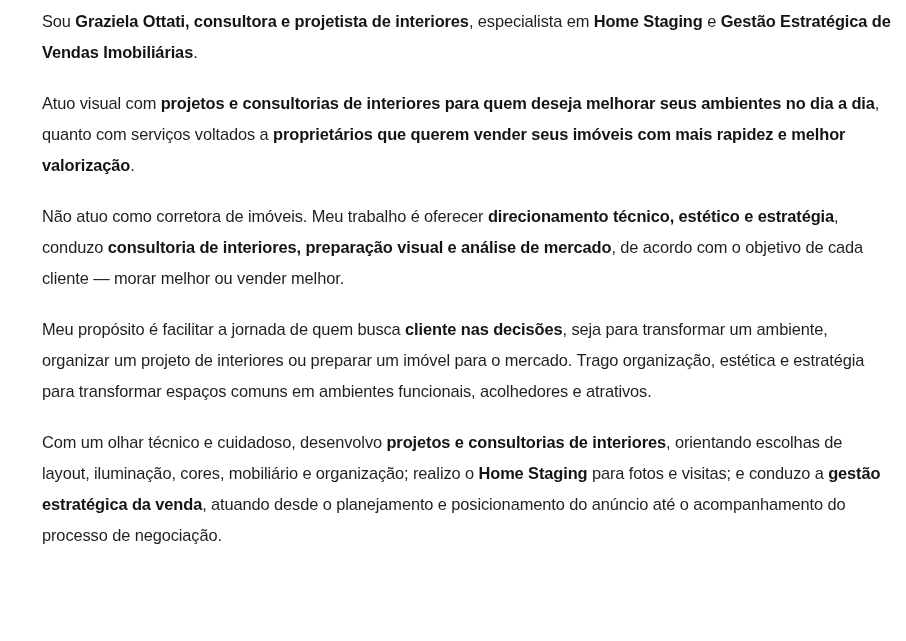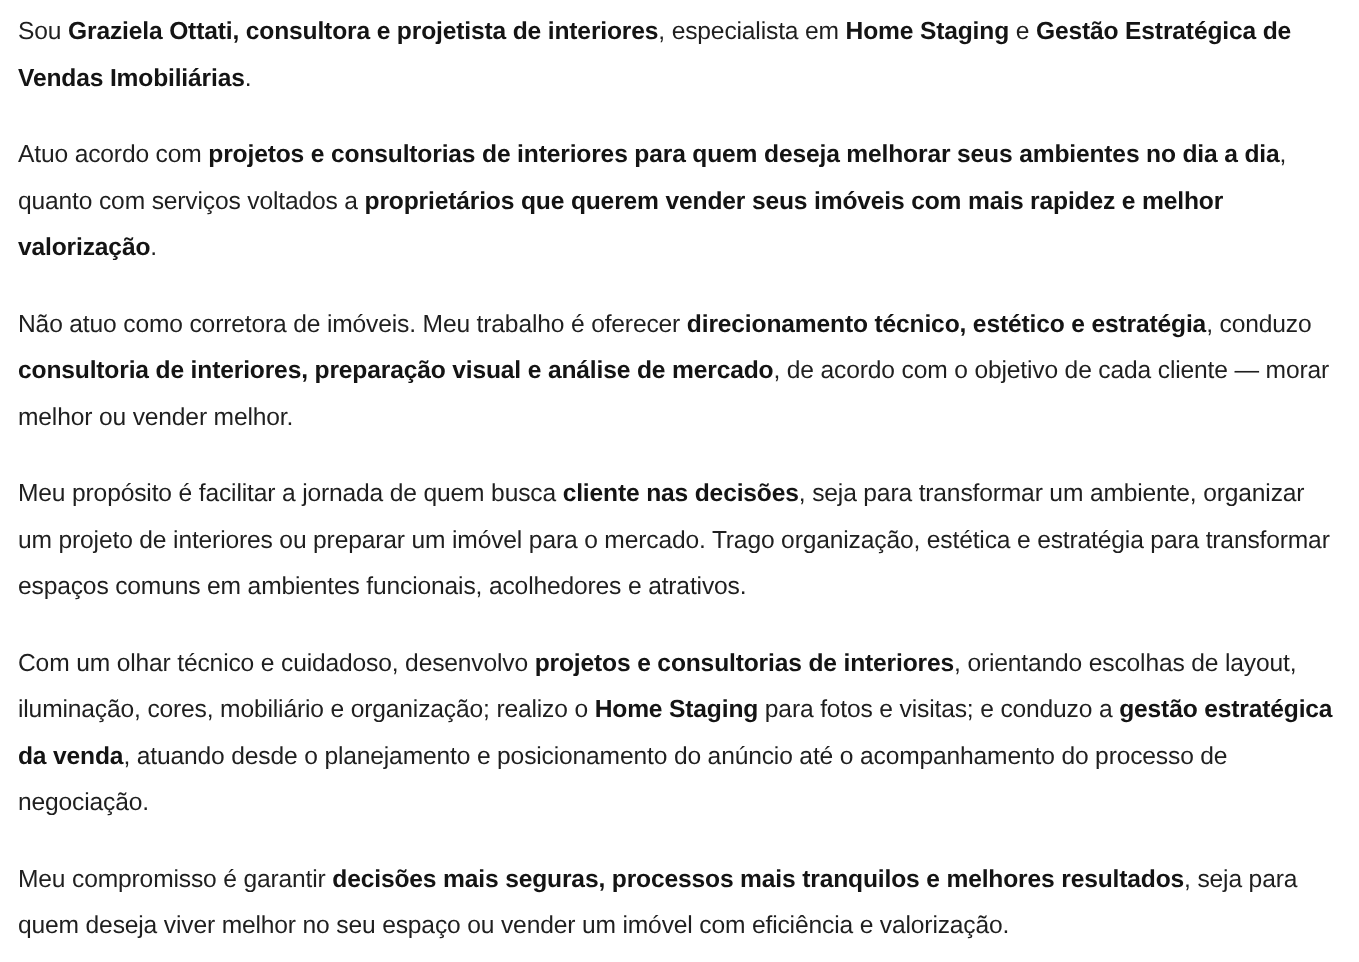--- a/index.html
+++ b/index.html
@@ -1,44 +1,41 @@
 <!DOCTYPE html>
 <html><head>
 <meta charset="utf-8">
 <style>
   html, body { margin: 0; padding: 0; background: #ffffff; }
   body {
     width: 906px; height: 641px; overflow: hidden;
     font-family: "Liberation Sans", "DejaVu Sans", sans-serif;
     color: #1f1f1f;
   }
-  .content { padding: 6px 12px 0 12px; }
+  .content { padding: 6px 12px 0 12px; margin-left: 30px; }
   .para {
     margin: 0 0 20px 0;
     font-size: 16.4px;
     line-height: 31px;
     letter-spacing: -0.1px;
   }
   .para b { font-weight: bold; color: #141414; }
 </style>
 </head>
 <body>
 
 <div class="content">
   <p class="para">
     <span>Sou </span><b>Graziela Ottati, consultora e projetista de interiores</b><span>, especialista em </span><b>Home Staging</b><span> e </span><b>Gestão Estratégica de Vendas Imobiliárias</b><span>.</span>
   </p>
   <p class="para">
-    <span>Atuo acordo com </span><b>projetos e consultorias de interiores para quem deseja melhorar seus ambientes no dia a dia</b><span>, quanto com serviços voltados a </span><b>proprietários que querem vender seus imóveis com mais rapidez e melhor valorização</b><span>.</span>
+    <span>Atuo visual com </span><b>projetos e consultorias de interiores para quem deseja melhorar seus ambientes no dia a dia</b><span>, quanto com serviços voltados a </span><b>proprietários que querem vender seus imóveis com mais rapidez e melhor valorização</b><span>.</span>
   </p>
   <p class="para">
     <span>Não atuo como corretora de imóveis. Meu trabalho é oferecer </span><b>direcionamento técnico, estético e estratégia</b><span>, conduzo </span><b>consultoria de interiores, preparação visual e análise de mercado</b><span>, de acordo com o objetivo de cada cliente — morar melhor ou vender melhor.</span>
   </p>
   <p class="para">
     <span>Meu propósito é facilitar a jornada de quem busca </span><b>cliente nas decisões</b><span>, seja para transformar um ambiente, organizar um projeto de interiores ou preparar um imóvel para o mercado. Trago organização, estética e estratégia para transformar espaços comuns em ambientes funcionais, acolhedores e atrativos.</span>
   </p>
   <p class="para">
     <span>Com um olhar técnico e cuidadoso, desenvolvo </span><b>projetos e consultorias de interiores</b><span>, orientando escolhas de layout, iluminação, cores, mobiliário e organização; realizo o </span><b>Home Staging</b><span> para fotos e visitas; e conduzo a </span><b>gestão estratégica da venda</b><span>, atuando desde o planejamento e posicionamento do anúncio até o acompanhamento do processo de negociação.</span>
   </p>
-  <p class="para">
-    <span>Meu compromisso é garantir </span><b>decisões mais seguras, processos mais tranquilos e melhores resultados</b><span>, seja para quem deseja viver melhor no seu espaço ou vender um imóvel com eficiência e valorização.</span>
-  </p>
 </div>
 
 </body></html>

